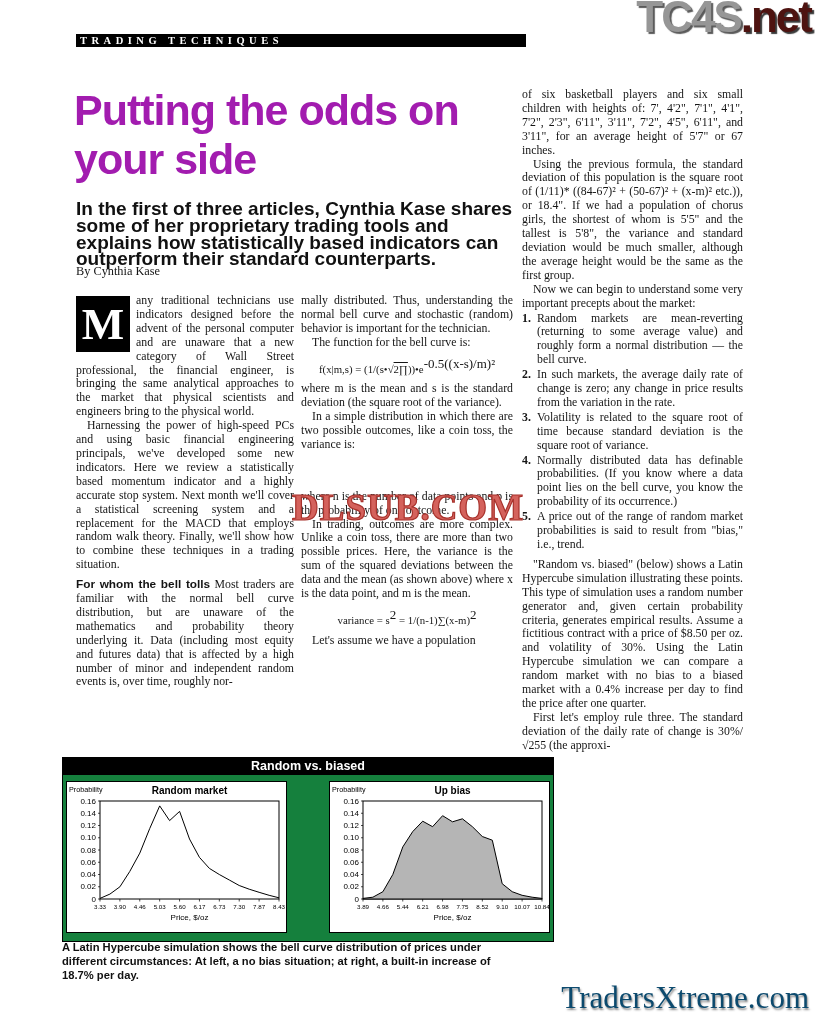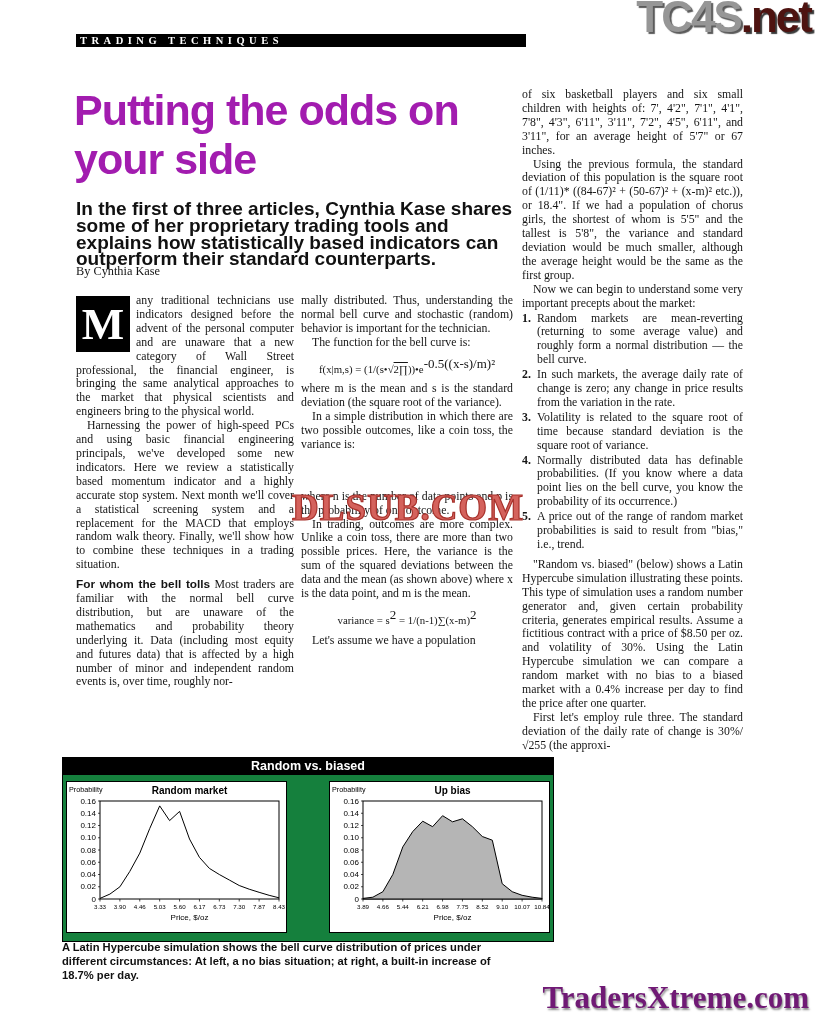--- a/index.html
+++ b/index.html
@@ -36,22 +36,22 @@
   .li .num{font-weight:bold;width:15px;flex:none}
   .li .txt{flex:1;text-align:justify}
   #figure{left:62px;top:757px;width:492px;border:1px solid #000;background:#fff}
   #figtitle{height:17px;background:#000;color:#fff;text-align:center;
             font-family:"Liberation Sans",sans-serif;font-weight:bold;font-size:12.5px;line-height:17px}
   #figcharts{display:flex;justify-content:space-between;padding:6px 3px 4px;background:#15803d}
   #figcaption{left:62px;top:941px;width:455px;font-family:"Liberation Sans",sans-serif;
               font-weight:bold;font-size:11.2px;line-height:13.8px;color:#111}
   #dlsub{left:292px;top:486px;font-family:"Liberation Serif",serif;font-weight:bold;font-size:37px;
          color:#d4625c;-webkit-text-stroke:1.2px #a8322c;letter-spacing:1px;white-space:nowrap}
-  #tradersx{right:6px;top:980px;font-family:"Liberation Serif",serif;font-weight:bold;font-size:31px;
-            color:#701a75;text-shadow:1px 2px 2px rgba(60,60,60,.6);white-space:nowrap}
+  #tradersx{right:6px;top:980px;font-family:"Liberation Serif",serif;font-weight:normal;font-size:31px;
+            color:#0c4a6e;text-shadow:1px 2px 2px rgba(60,60,60,.6);white-space:nowrap}
   svg text{font-family:"Liberation Sans",sans-serif}
 </style>
 </head>
 <body>
 
 <div id="page">
 
   <div id="deptbar" class="abs">
     <span>TRADING TECHNIQUES</span>
   </div>
@@ -78,21 +78,21 @@
     <p>where m is the mean and s is the standard deviation (the square root of the variance).</p>
     <p class="ind">In a simple distribution in which there are two possible outcomes, like a coin toss, the variance is:</p>
     <div class="spacer"></div>
     <p>where n is the number of data points and p is the probability of one outcome.</p>
     <p class="ind">In trading, outcomes are more complex. Unlike a coin toss, there are more than two possible prices. Here, the variance is the sum of the squared deviations between the data and the mean (as shown above) where x is the data point, and m is the mean.</p>
     <div class="formula">variance = s<sup>2</sup> = 1/(n-1)∑(x-m)<sup>2</sup></div>
     <p class="ind">Let's assume we have a population</p>
   </div>
 
   <div id="col3" class="col abs">
-    <p>of six basketball players and six small children with heights of: 7', 4'2", 7'1", 4'1", 7'8", 4'3", 6'11", 3'11", 7'2", 4'5", 6'11", and 3'11", for an average height of 5'7" or 67 inches.</p>
+    <p>of six basketball players and six small children with heights of: 7', 4'2", 7'1", 4'1", 7'2", 2'3", 6'11", 3'11", 7'2", 4'5", 6'11", and 3'11", for an average height of 5'7" or 67 inches.</p>
     <p class="ind">Using the previous formula, the standard deviation of this population is the square root of (1/11)* ((84-67)² + (50-67)² + (x-m)² etc.)), or 18.4". If we had a population of chorus girls, the shortest of whom is 5'5" and the tallest is 5'8", the variance and standard deviation would be much smaller, although the average height would be the same as the first group.</p>
     <p class="ind">Now we can begin to understand some very important precepts about the market:</p>
     <div class="li">
       <span class="num">1.</span>
       <span class="txt">Random markets are mean-reverting (returning to some average value) and roughly form a normal distribution — the bell curve.</span>
     </div>
     <div class="li">
       <span class="num">2.</span>
       <span class="txt">In such markets, the average daily rate of change is zero; any change in price results from the variation in the rate.</span>
     </div>

